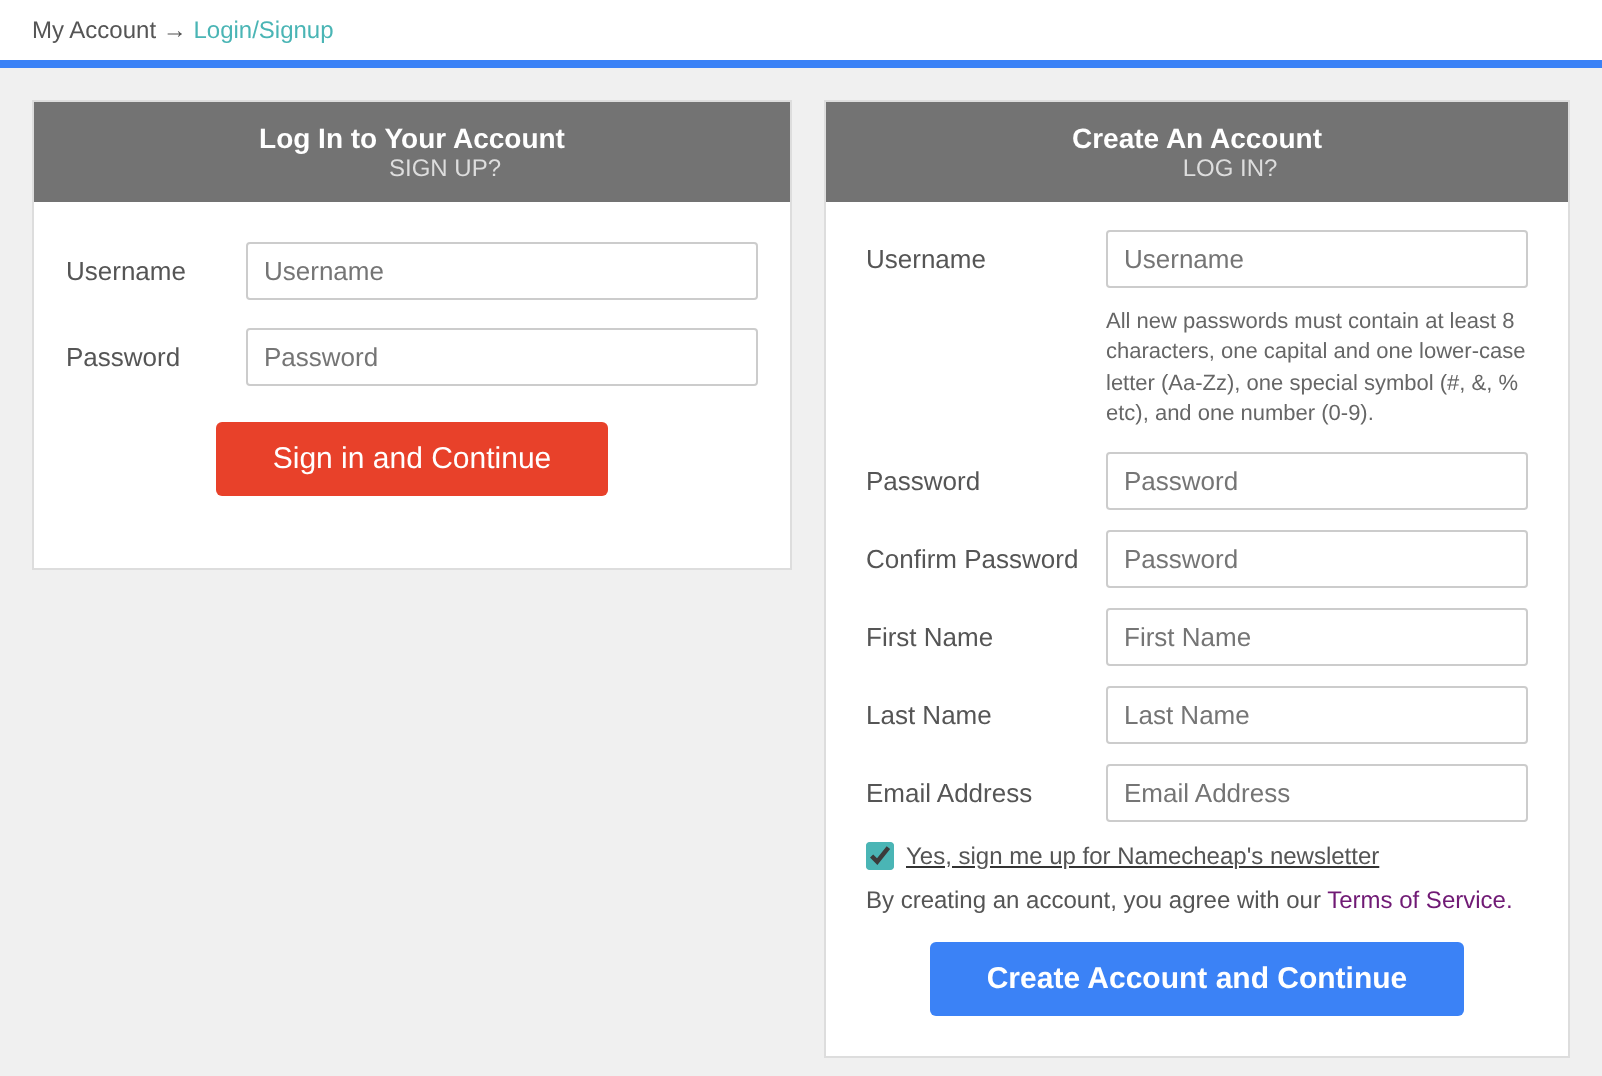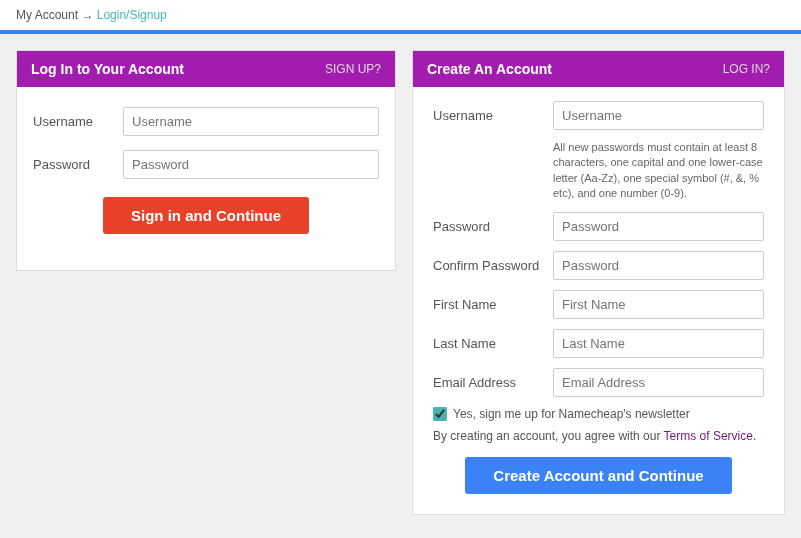--- a/index.html
+++ b/index.html
@@ -32,28 +32,29 @@
     }
 
     
     .login-panel {
       background: #fff;
       border: 1px solid #ddd;
       width: 380px;
       flex-shrink: 0;
     }
     .panel-header {
-      background: #a21caf;
+      background: #737373;
       color: #fff;
       padding: 10px 14px;
       display: flex;
       justify-content: space-between;
       align-items: center;
       font-size: 14px;
       font-weight: bold;
+      flex-direction: column;
     }
     .panel-header .header-link {
       font-size: 12px;
       font-weight: normal;
       color: #ddd;
       cursor: pointer;
       margin-left: 33px;
     }
     .login-body {
       padding: 20px 16px 24px;
@@ -80,21 +81,21 @@
       border-radius: 2px;
     }
     .sign-in-btn {
       display: block;
       margin: 18px auto 12px;
       background: #e8412a;
       color: #fff;
       border: none;
       padding: 10px 28px;
       font-size: 15px;
-      font-weight: bold;
+      font-weight: normal;
       border-radius: 3px;
       cursor: pointer;
     }
     .forgot-link {
       display: block;
       text-align: center;
       color: #e8412a;
       font-size: 13px;
       text-decoration: none;
       cursor: pointer;
@@ -140,20 +141,21 @@
       font-size: 11px;
       color: #666;
       margin: 4px 0 10px 120px;
       line-height: 1.4;
     }
     .newsletter-row {
       display: flex;
       align-items: center;
       margin: 10px 0 8px;
       gap: 6px;
+      text-decoration: underline;
     }
     .newsletter-row input[type="checkbox"] {
       accent-color: #4ab5b5;
       width: 14px;
       height: 14px;
     }
     .newsletter-row label {
       font-size: 12px;
       color: #555;
     }

